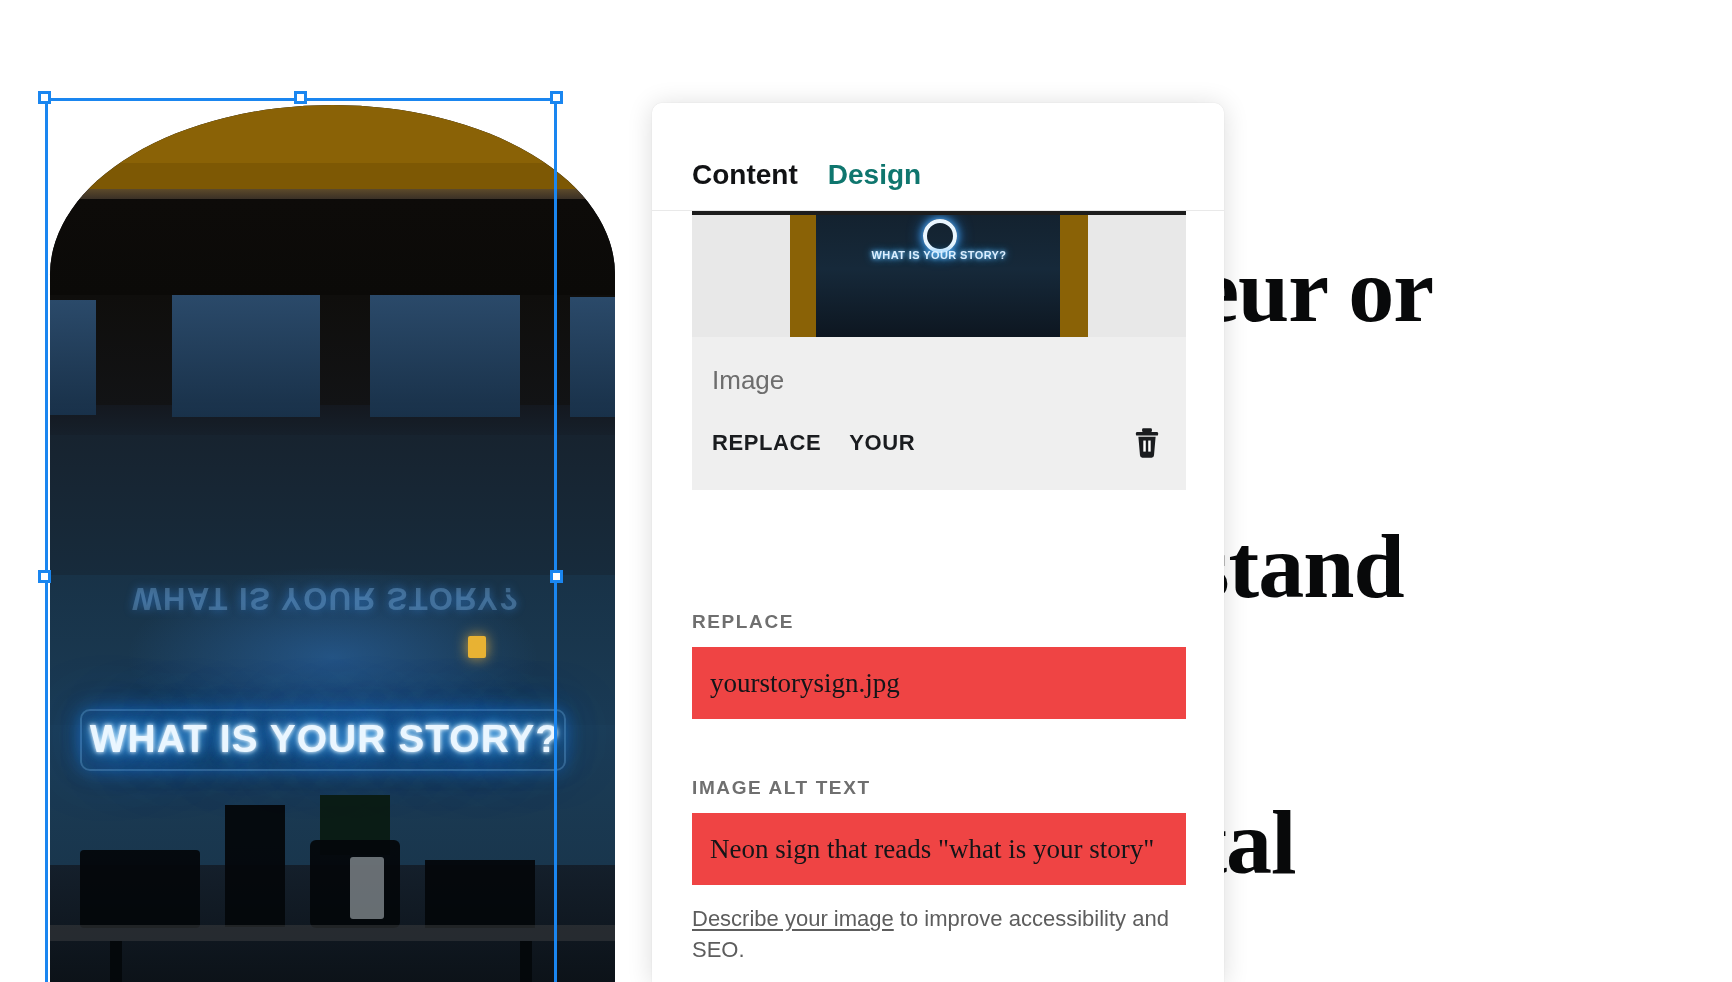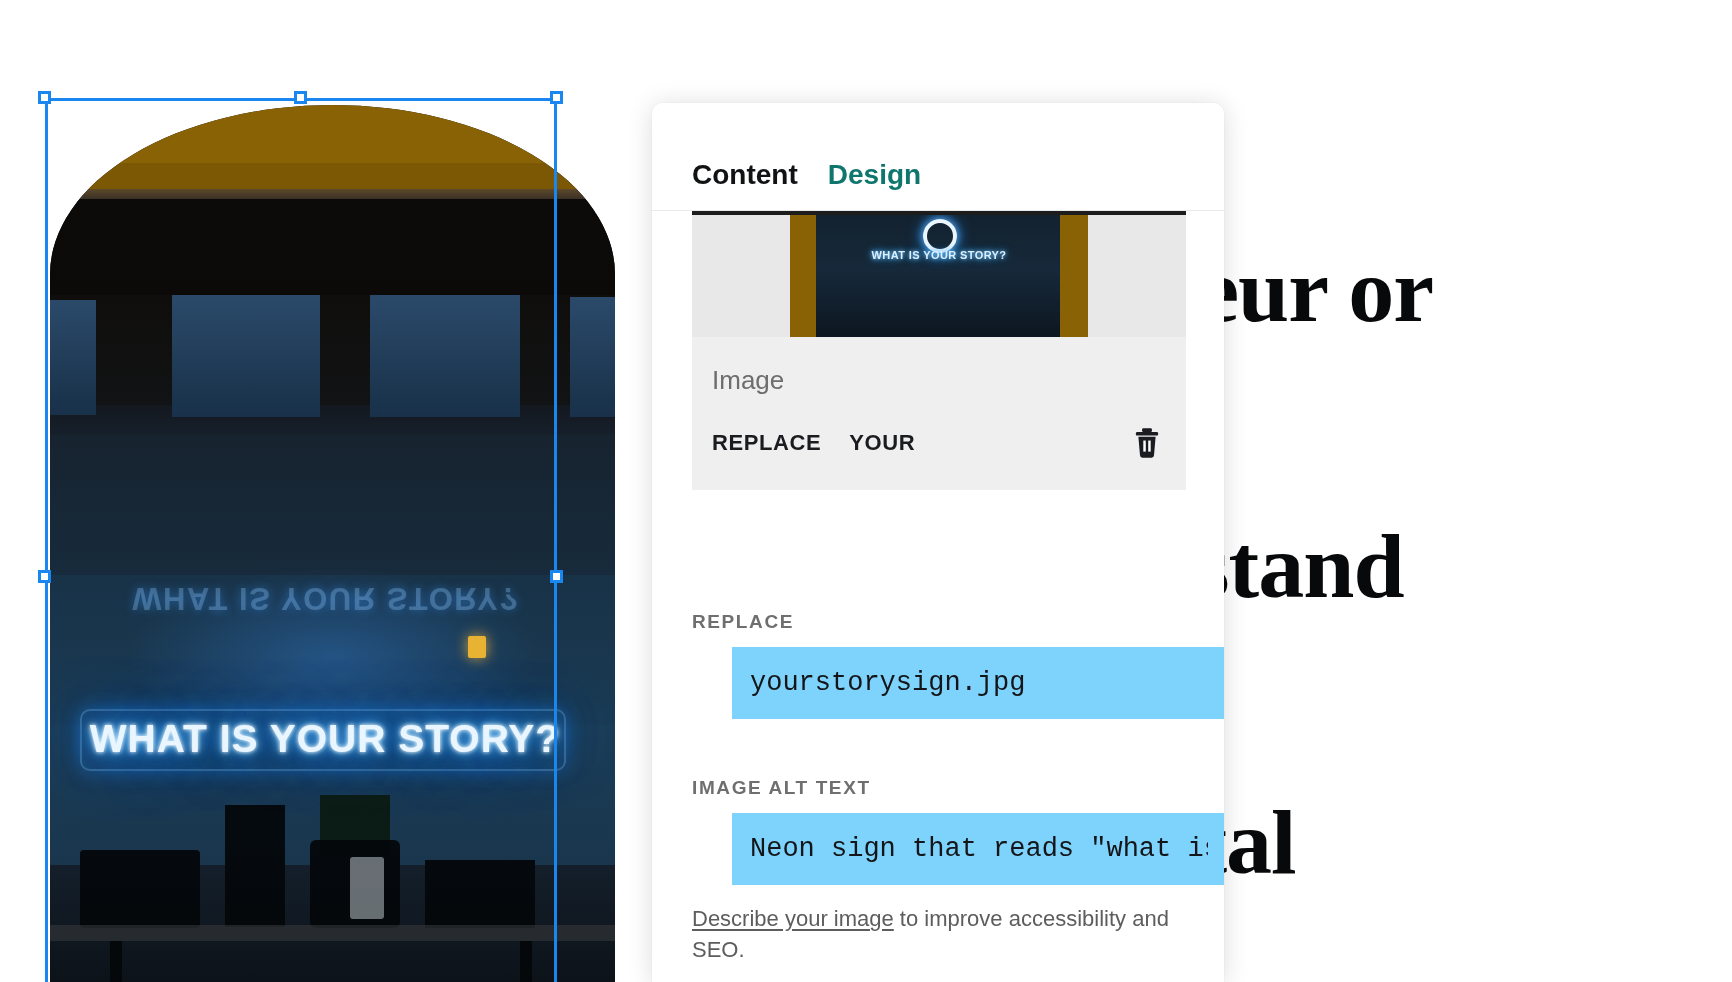--- a/index.html
+++ b/index.html
@@ -284,31 +284,30 @@
     font-size: 19px;
     font-weight: 700;
     letter-spacing: 1.6px;
     color: #6f6f6f;
     margin-bottom: 14px;
     white-space: nowrap;
   }
   .field-input {
     width: 100%;
     height: 72px;
-    background: #7dd3fc;
+    background: #ef4444;
     border: none;
     outline: none;
     padding: 0 18px;
-    font-family: Liberation Mono, monospace;
+    font-family: Liberation Serif, serif;
     font-size: 27px;
     color: #141518;
     white-space: nowrap;
     overflow: hidden;
     text-overflow: clip;
-    margin-left: 40px;
   }
   .field-input::placeholder { color: #9a9a9a; }
 
   .help-text {
     margin-top: 18px;
     font-size: 22px;
     line-height: 1.42;
     color: #5d5d5d;
   }
   .help-link {

